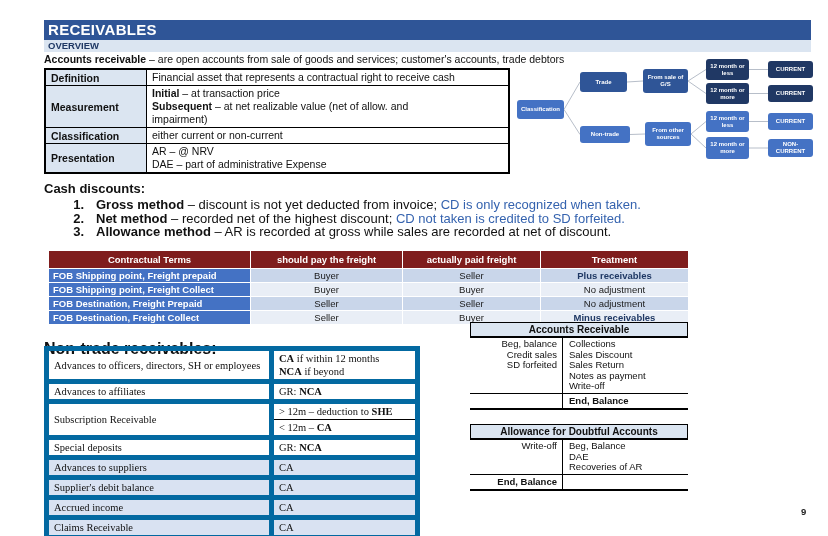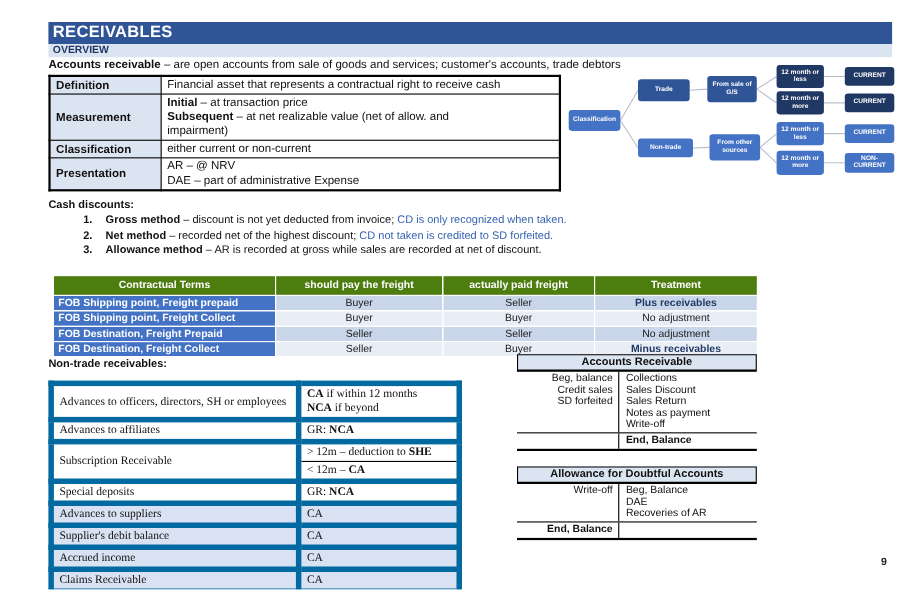--- a/index.html
+++ b/index.html
@@ -21,39 +21,39 @@
   #overview-table td.label{background:#dbe5f1;font-weight:bold;width:90px;margin-top:12px;}
   #overview-table td.value div{line-height:13px;}
 
   
   #flowchart{position:absolute;left:500px;top:56px;width:330px;height:115px;}
   #flowchart svg{position:absolute;left:0;top:0;}
   .flow-node{position:absolute;border-radius:3px;color:#fff;font-weight:bold;font-size:6px;line-height:7px;
     display:flex;align-items:center;justify-content:center;text-align:center;padding:1px;box-sizing:border-box;}
 
   
-  #cash-block{position:absolute;left:44px;top:181px;width:740px;font-size:10px;}
+  #cash-block{position:absolute;left:44px;top:181px;width:740px;font-size:13px;}
   #cash-heading{font-weight:bold;margin-bottom:2px;}
   .cash-item{display:flex;line-height:13.5px;}
   .cash-num{width:20px;margin-left:20px;font-weight:bold;text-align:right;}
   .cash-text{margin-left:12px;}
   .note-blue{color:#3563af;}
 
   
   #freight-table{position:absolute;left:48px;top:250px;width:640px;border-collapse:collapse;table-layout:fixed;font-size:9.5px;}
   #freight-table th,#freight-table td{border:1px solid #fff;padding:0 4px;height:13px;overflow:hidden;white-space:nowrap;}
-  #freight-table th{background:#4d7c0f;color:#fff;font-weight:bold;height:17px;text-align:center;}
+  #freight-table th{background:#7f1d1d;color:#fff;font-weight:bold;height:17px;text-align:center;}
   #freight-table td.term{background:#4472c4;color:#fff;font-weight:bold;text-align:left;}
   #freight-table td{text-align:center;color:#1a1a1a;}
   #freight-table tr.odd td.cell{background:#c9d6ea;}
   #freight-table tr.even td.cell{background:#e9eef6;}
   #freight-table td.treat-em{font-weight:bold;color:#1f3864;}
 
   
-  #nontrade-heading{position:absolute;left:44px;top:326px;font-size:10px;font-weight:bold;}
+  #nontrade-heading{position:absolute;left:44px;top:340px;font-size:16px;font-weight:bold;}
   #nontrade-table{position:absolute;left:44px;top:346px;width:376px;border-collapse:collapse;font-size:10.5px;border:2px solid #000;}
   #nontrade-table td{border:5px solid #0369a1;padding:1px 5px;vertical-align:middle;line-height:13px;font-family:Liberation Serif, serif;}
   #nontrade-table td.item{width:210px;}
   #nontrade-table tr.shaded td{background:#d9e2f2;}
   #nontrade-table td.value.splitcell{padding:0;}
   #nontrade-table td.value .sub{padding:1px 5px;}
   #nontrade-table td.value .sub:first-child{border-bottom:1px solid #000;}
 
   
   .taccount{position:absolute;left:470px;width:218px;font-size:9.5px;}

